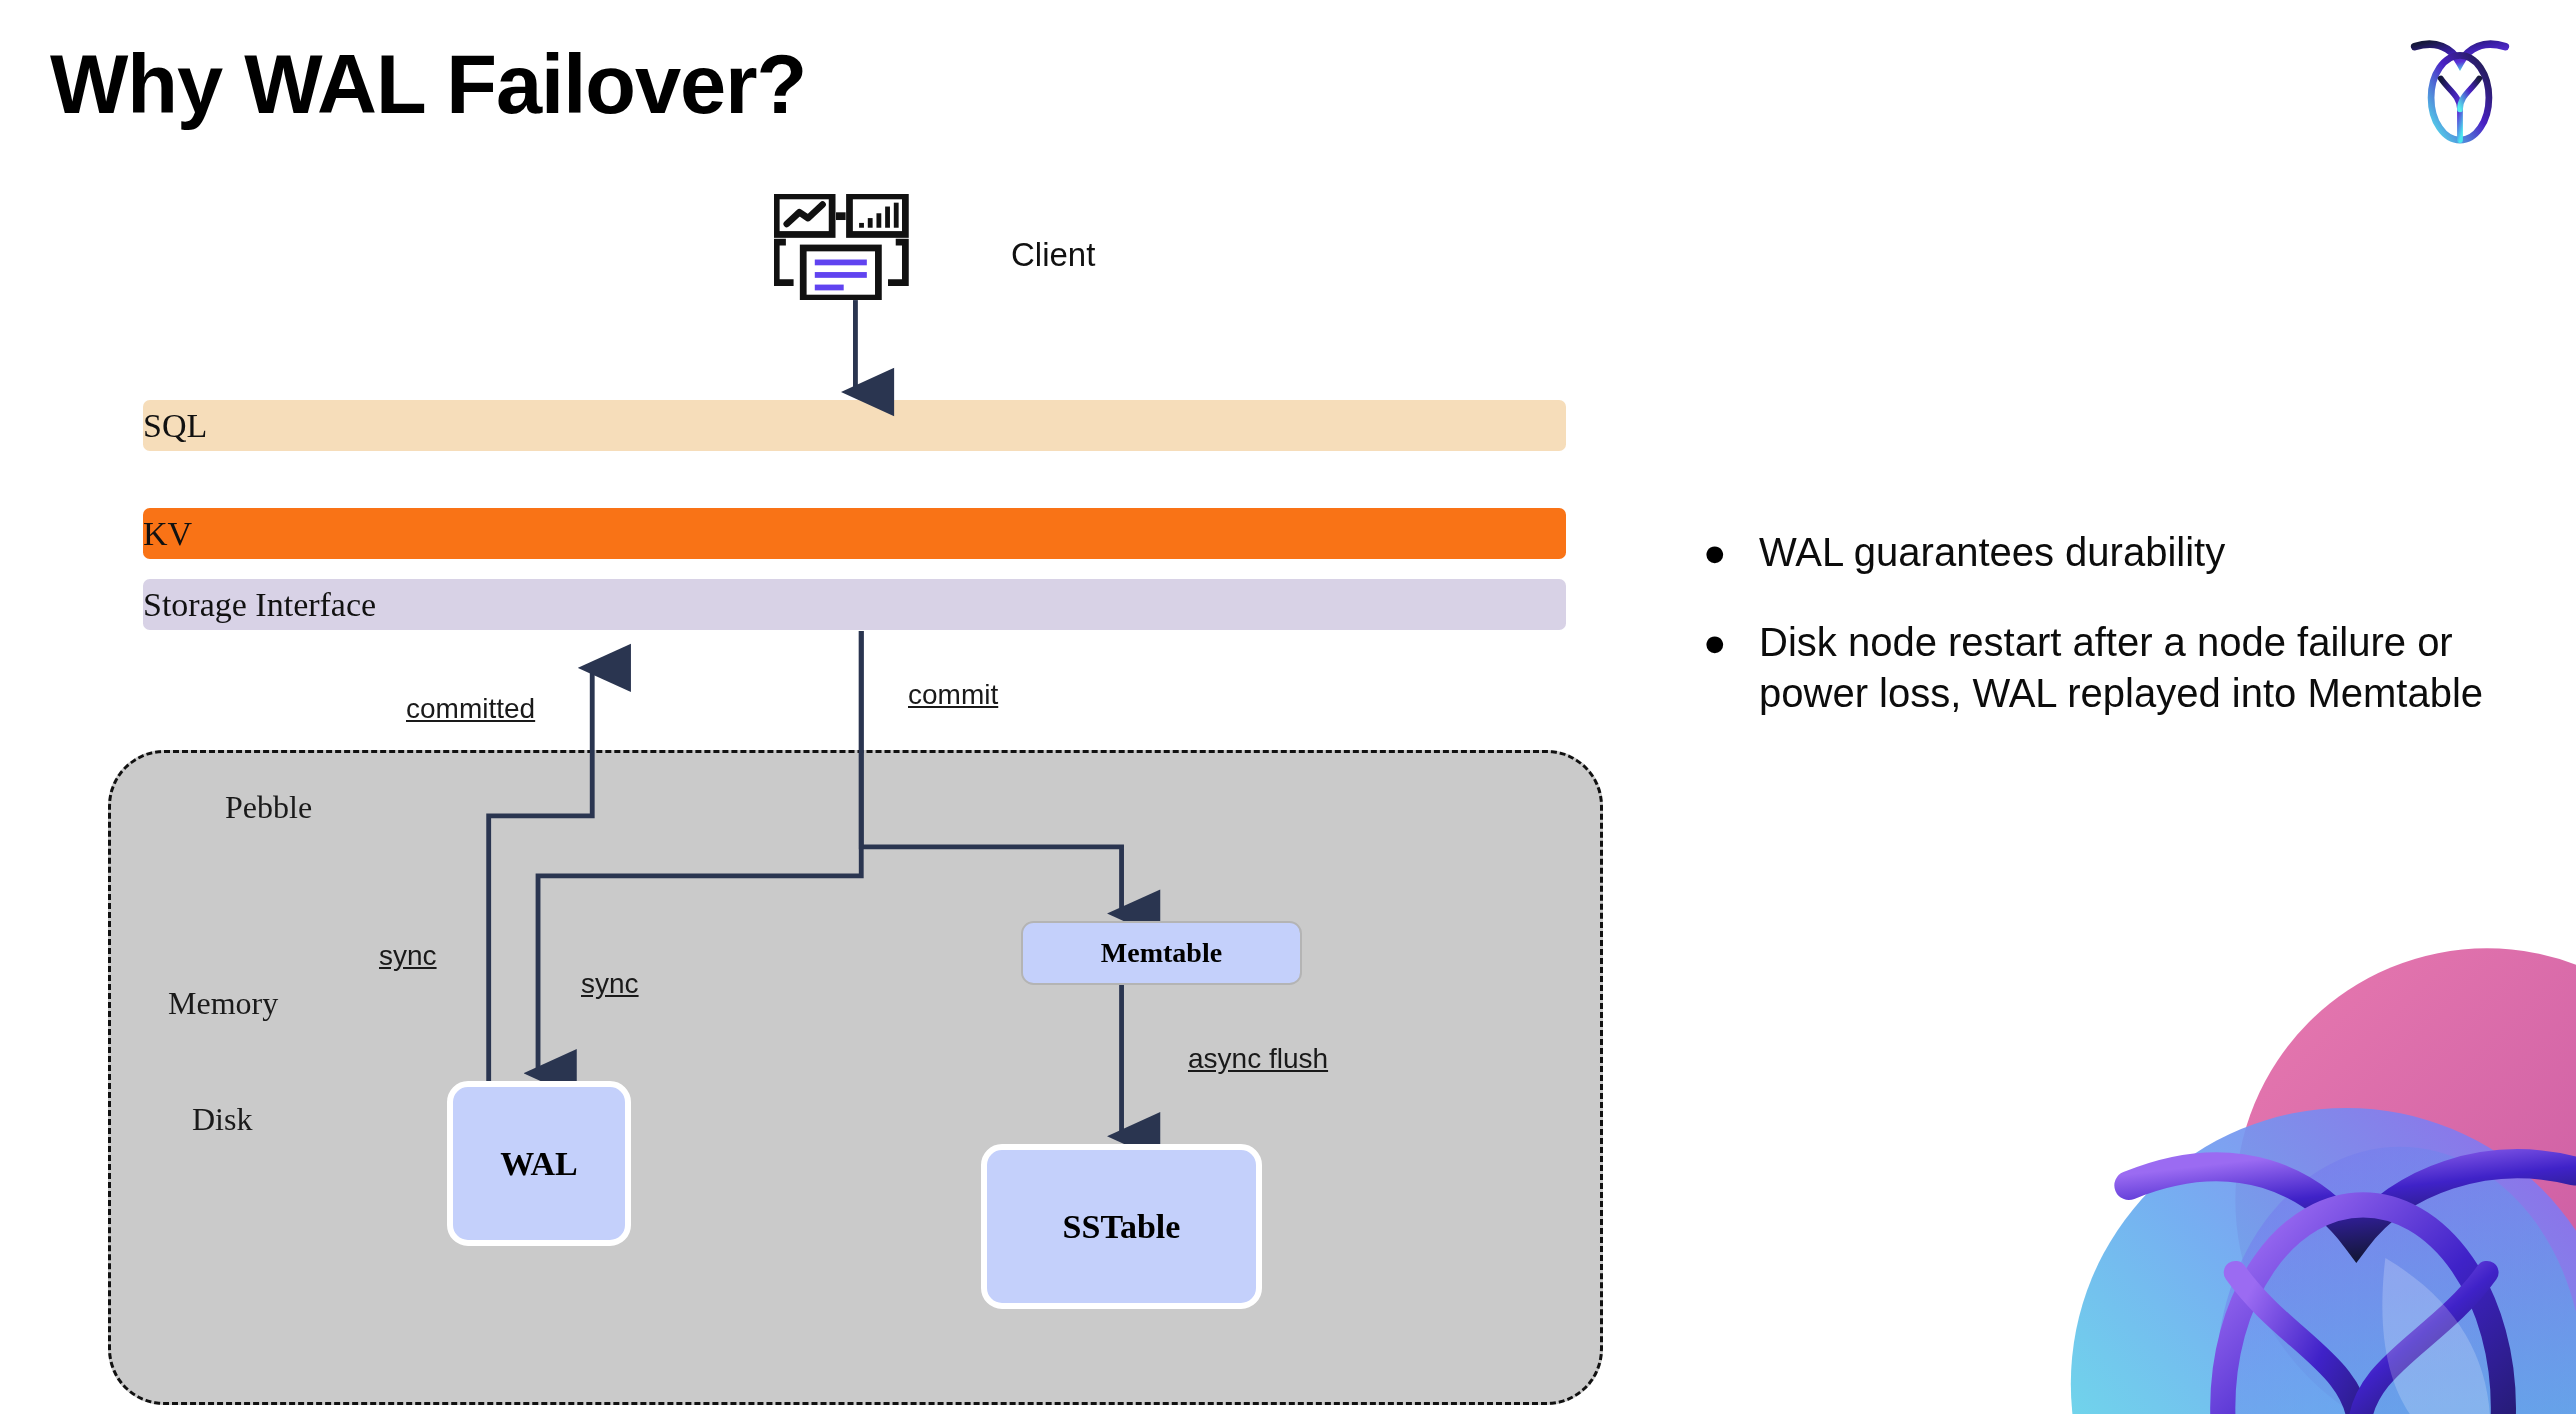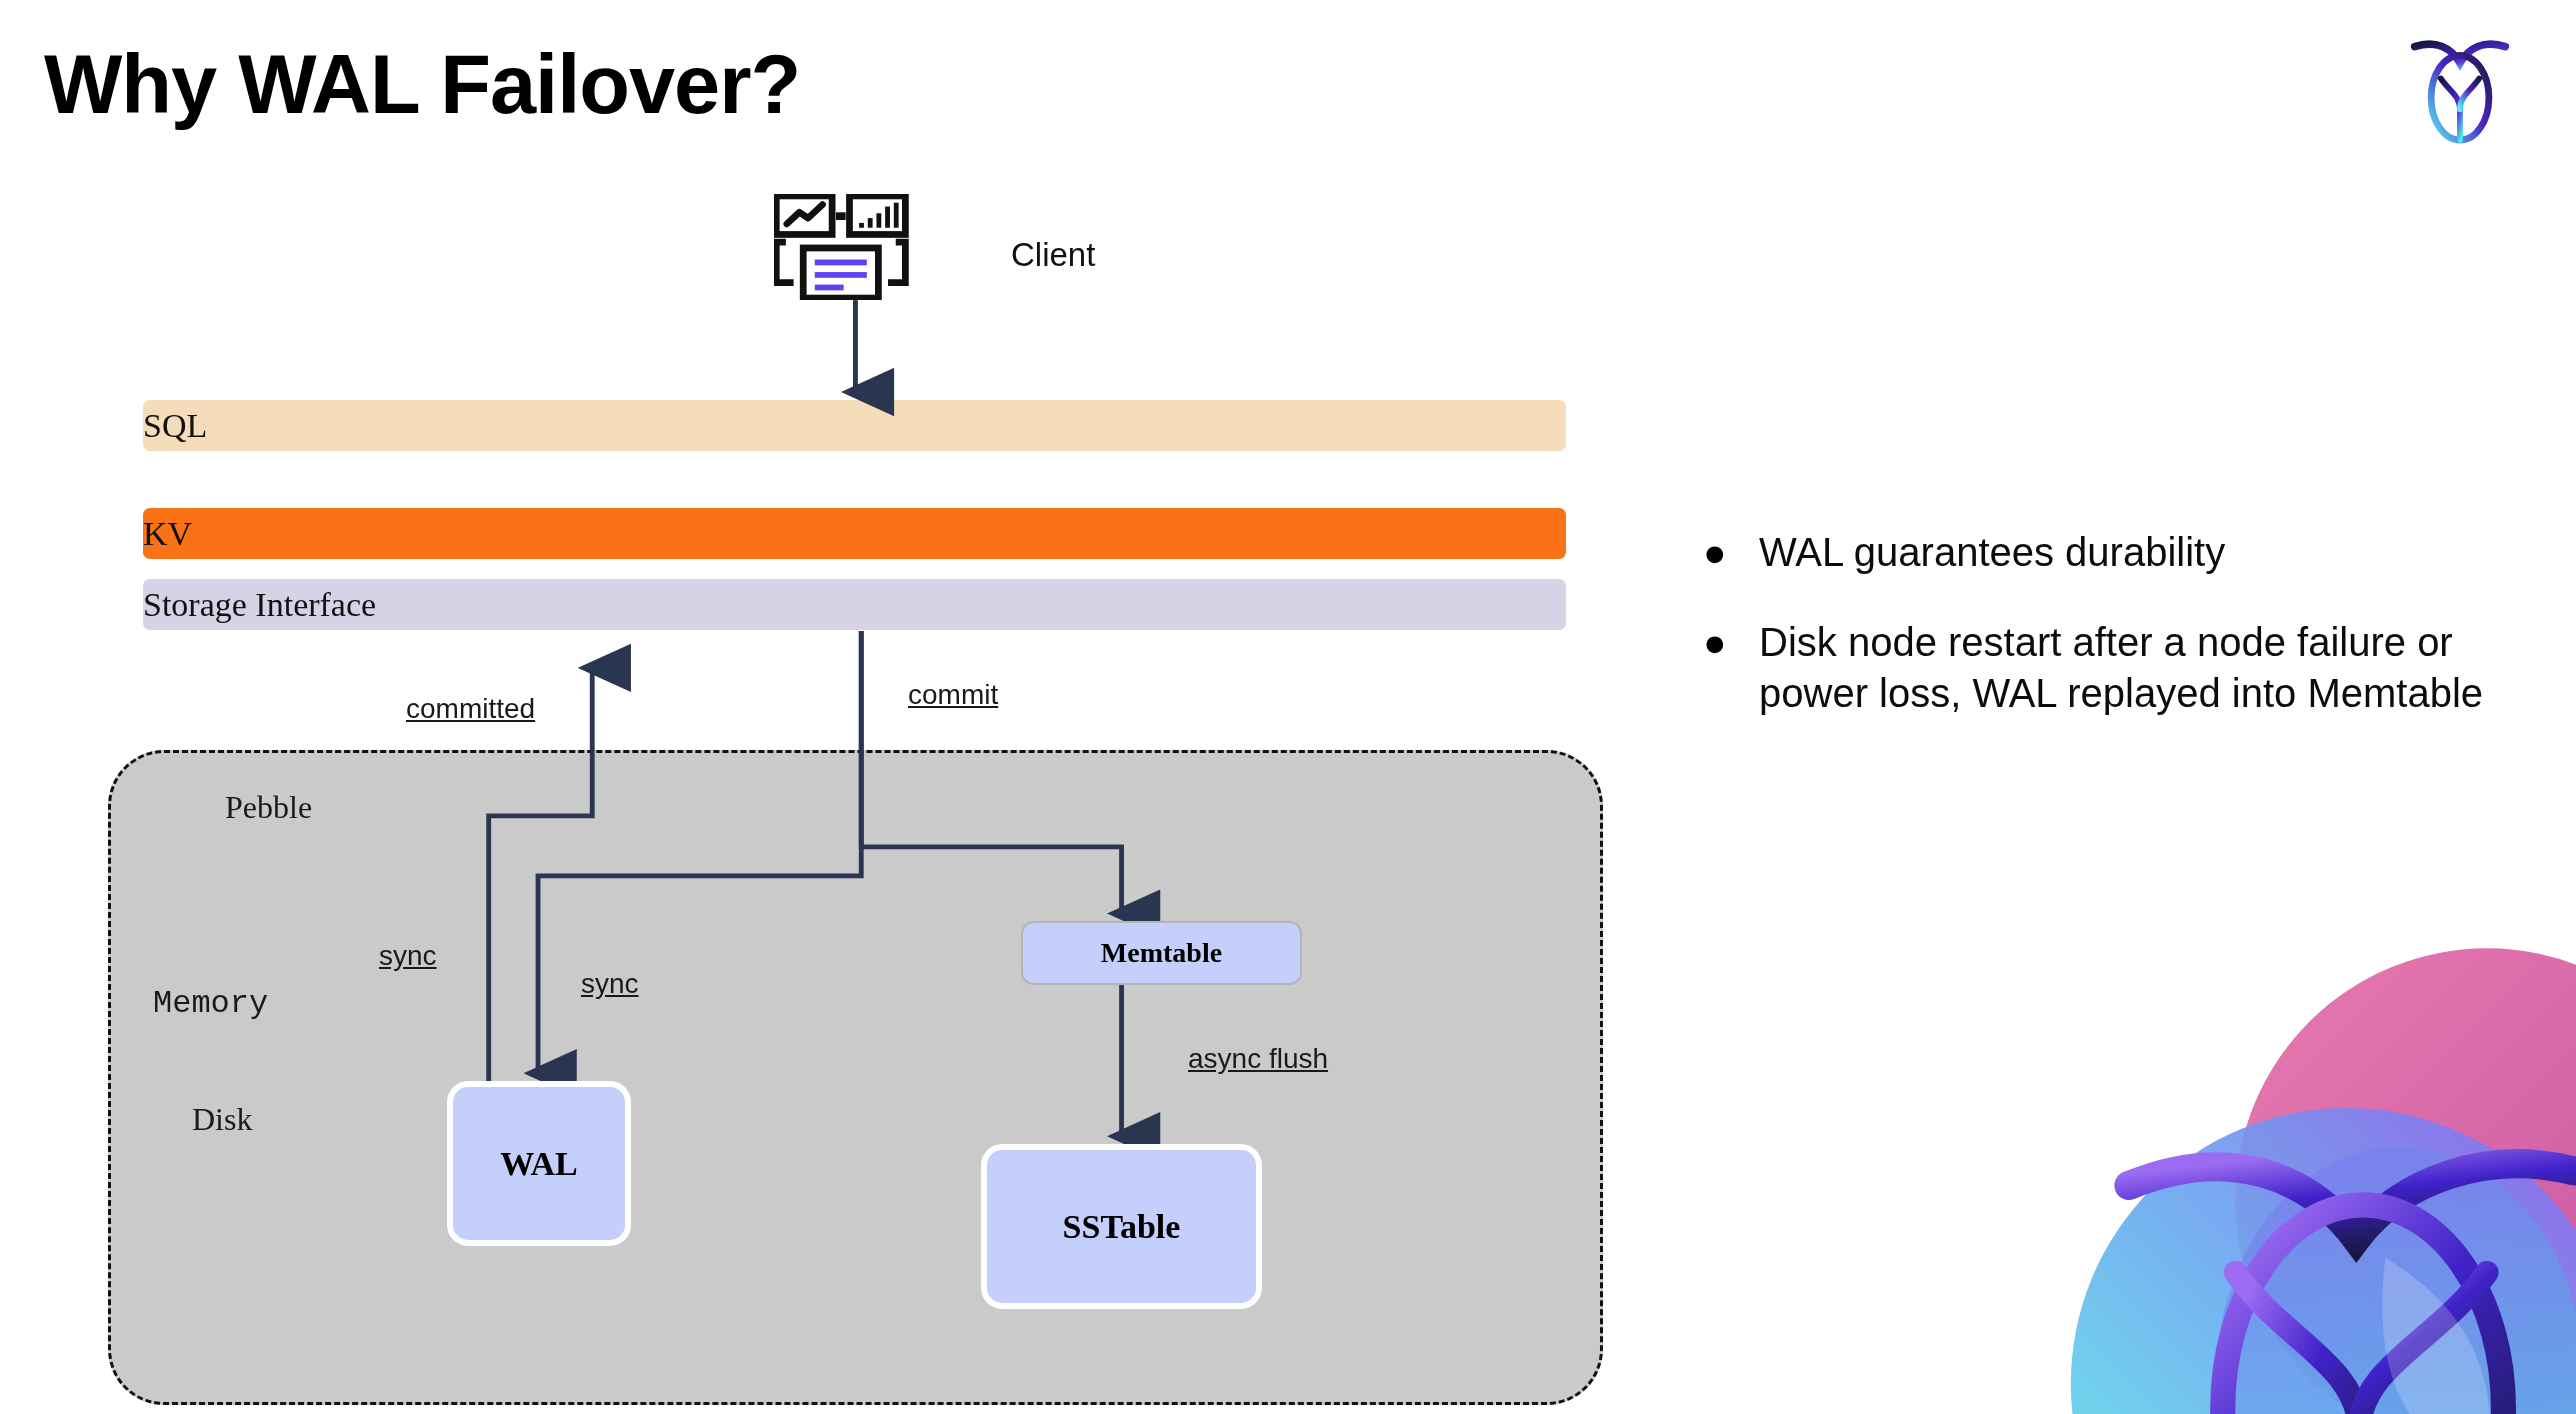--- a/index.html
+++ b/index.html
@@ -2,21 +2,21 @@
 <html><head>
 <meta charset="utf-8">
 <style>
   html,body{margin:0;padding:0;background:#ffffff;}
   body{width:2576px;height:1415px;position:relative;overflow:hidden;
        font-family:"Liberation Sans", sans-serif;}
 
   #slide{position:absolute;left:0;top:0;width:2576px;height:1415px;background:#fff;overflow:hidden;}
 
   
-  #title{position:absolute;left:44px;top:41px;font-size:83px;font-weight:bold;
+  #title{position:absolute;left:50px;top:41px;font-size:83px;font-weight:bold;
          letter-spacing:-1px;color:#000;font-family:"Liberation Sans", sans-serif;
          line-height:1.05;white-space:nowrap;}
 
   
   #brand-logo{position:absolute;left:2407px;top:32px;width:106px;height:116px;}
 
   
   #corner-art{position:absolute;left:1945px;top:924px;width:631px;height:491px;overflow:hidden;}
 
   
@@ -30,22 +30,22 @@
              font-family:"Liberation Serif", serif;font-size:34px;color:#111;}
   #bar-sql{top:400px;background:#f6ddba;}
   #bar-kv{top:508px;background:#f97316;}
   #bar-storage{top:579px;background:#d8d2e6;}
 
   
   #pebble{position:absolute;left:108px;top:750px;width:1495px;height:655px;
           background:#cacaca;border:3.9px dashed #111;border-radius:56px;box-sizing:border-box;}
   #pebble-label{position:absolute;left:225px;top:789px;font-size:32px;color:#1a1a1a;
                 font-family:"Liberation Serif", serif;}
-  #memory-label{position:absolute;left:153px;top:985px;font-size:32px;color:#1a1a1a;
-                font-family:Liberation Mono, monospace;}
+  #memory-label{position:absolute;left:168px;top:985px;font-size:32px;color:#1a1a1a;
+                font-family:Liberation Serif, serif;}
   #disk-label{position:absolute;left:192px;top:1101px;font-size:32px;color:#1a1a1a;
               font-family:"Liberation Serif", serif;}
 
   
   .node-box{position:absolute;background:#c4d0fb;display:flex;align-items:center;
             justify-content:center;font-family:"Liberation Serif", serif;font-weight:bold;
             color:#000;box-sizing:border-box;}
   #node-memtable{left:981px;top:921px;width:281px;height:64px;border-radius:12.6px;
                  border:2.9px solid #b4b4b4;font-size:28px;margin-left:40px;}
   #node-wal{left:447px;top:1081px;width:184px;height:165px;border-radius:21px;

